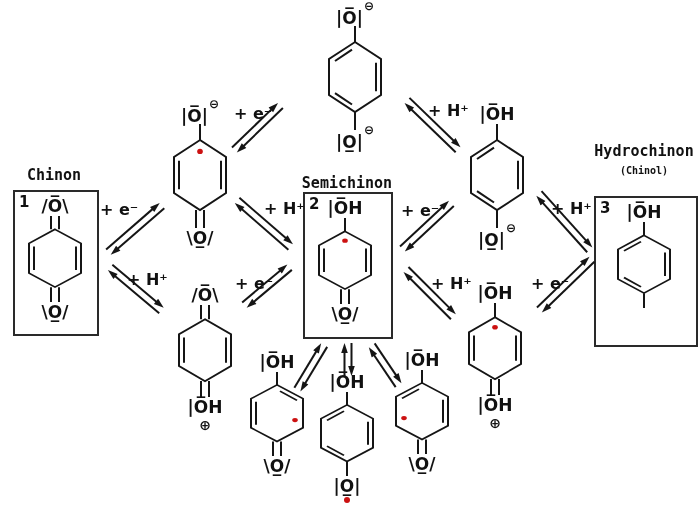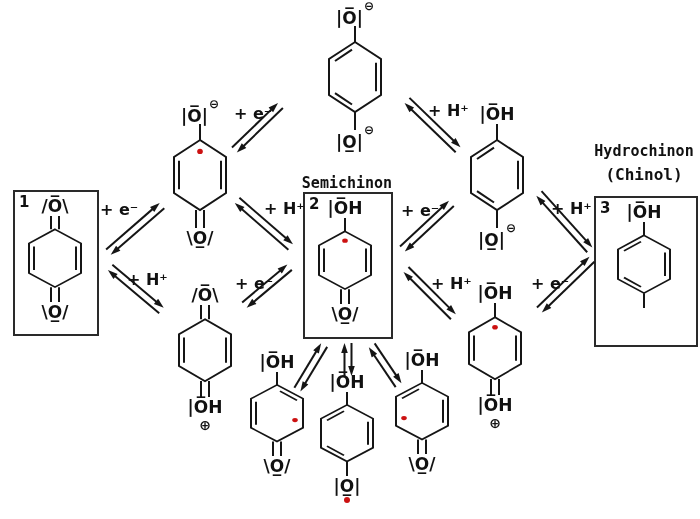--- a/index.html
+++ b/index.html
@@ -10,31 +10,32 @@
   .ring-line{stroke:#151515;stroke-width:2;fill:none;}
   .dot{fill:#cc1111;stroke:none;}
   .grp{position:relative;height:20px;line-height:20px;text-align:center;
        font:bold 17px "DejaVu Sans",sans-serif;white-space:nowrap;}
   .chg{font-size:12px;font-weight:bold;position:relative;top:-7px;margin-left:1px;}
   .chg-below{height:14px;line-height:12px;text-align:center;font:bold 14px "DejaVu Sans",sans-serif;}
   .dot-below{width:6px;height:6px;border-radius:50%;background:#cc1111;margin:1px auto 0;}
   .boxframe{position:absolute;border:2px solid #2a2a2a;background:transparent;}
   .boxnum{position:absolute;font:bold 15px "DejaVu Sans",sans-serif;}
   .box-title{position:absolute;text-align:center;font:bold 15px "DejaVu Sans Mono",monospace;letter-spacing:0px;}
-  .box-title.small{font-size:16px;}
+  .box-title.small{font-size:10px;}
   .eq-arrow{position:absolute;height:14px;transform-origin:0 50%;}
   .eq-arrow line{stroke:#151515;stroke-width:2;}
   .eq-arrow polygon{fill:#151515;}
   .arrow-label{position:absolute;font:600 16px "DejaVu Sans",sans-serif;white-space:nowrap;}
 </style>
 </head>
 <body>
 
 <div id="canvas">
 
+  <div class="box-title" style="left:13px;top:166px;width:82px;">Chinon</div>
   <div class="boxframe" style="left:13px;top:190px;width:82px;height:142px;"></div>
   <div class="boxnum" style="left:19px;top:193px;">1</div>
 
   <div class="box-title" style="left:295px;top:174px;width:104px;">Semichinon</div>
   <div class="boxframe" style="left:303px;top:192px;width:86px;height:143px;"></div>
   <div class="boxnum" style="left:309px;top:195px;">2</div>
 
   <div class="box-title" style="left:590px;top:142px;width:108px;">Hydrochinon</div>
   <div class="box-title small" style="left:590px;top:165px;width:108px;">(Chinol)</div>
   <div class="boxframe" style="left:594px;top:196px;width:100px;height:147px;"></div>

